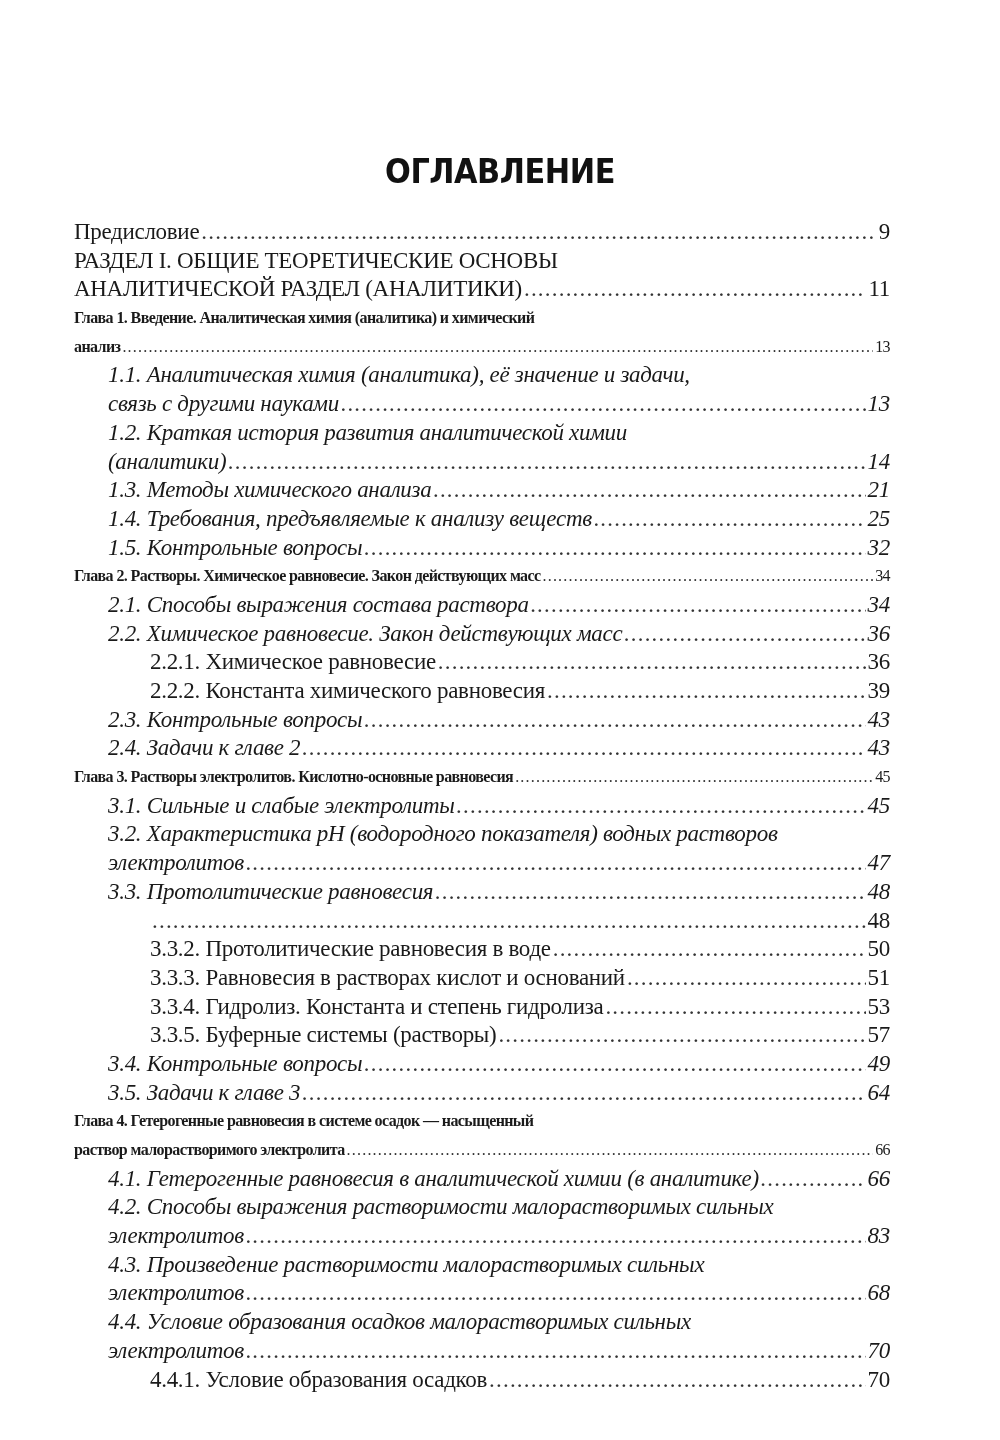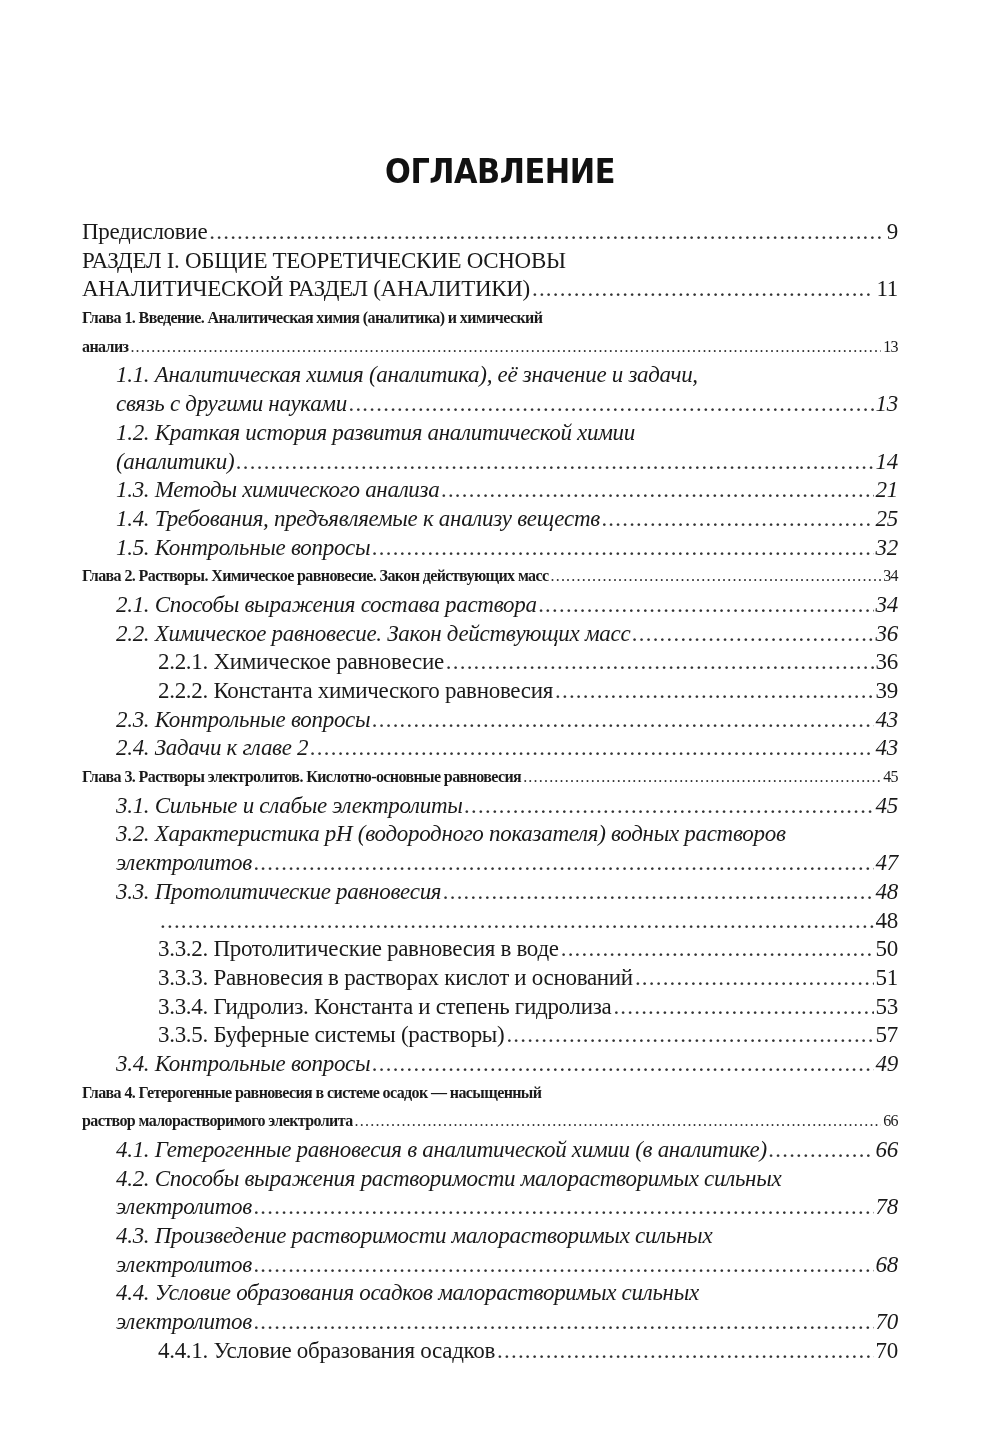--- a/index.html
+++ b/index.html
@@ -2,21 +2,21 @@
 <html><head>
 <meta charset="utf-8">
 <style>
   html, body { margin: 0; padding: 0; background: #ffffff; }
   body { width: 1000px; height: 1440px; position: relative; overflow: hidden; color: #1a1a1a; }
   .title {
     position: absolute; top: 152px; left: 0; width: 1000px; text-align: center;
     font-family: "DejaVu Sans", sans-serif; font-weight: bold; font-size: 33px;
     letter-spacing: -0.5px; transform: scaleX(0.92); color: #111;
   }
-  .toc { position: absolute; top: 218px; left: 82px; width: 816px; }
+  .toc { position: absolute; top: 218px; left: 74px; width: 816px; }
   .line {
     font-family: "Liberation Serif", serif; font-size: 23px; line-height: 28.7px;
     height: 28.7px; white-space: nowrap; position: relative; display: flex; align-items: baseline;
     transform-origin: left; letter-spacing: -0.3px;
   }
   .line.bold { font-weight: bold; letter-spacing: -0.6px; font-size: 16px; }
   .text { white-space: nowrap; flex: 0 0 auto; }
   .dots { flex: 1 1 auto; overflow: hidden; white-space: nowrap; margin: 0 2px; color: #333; letter-spacing: 1.2px; font-weight: normal; }
   .dots::before { content: "................................................................................................................................................................................................................................................................................"; }
   .page { flex: 0 0 auto; text-align: right; font-weight: normal; }
@@ -173,20 +173,25 @@
     <div class="line l2">
       <span class="text">3.3.5. Буферные системы (растворы)</span>
       <span class="dots"></span>
       <span class="page">57</span>
     </div>
     <div class="line l1">
       <span class="text">3.4. Контрольные вопросы</span>
       <span class="dots"></span>
       <span class="page">49</span>
     </div>
+    <div class="line l1">
+      <span class="text">3.5. Задачи к главе 3</span>
+      <span class="dots"></span>
+      <span class="page">64</span>
+    </div>
     <div class="line l0 bold nofill">
       <span class="text">Глава 4. Гетерогенные равновесия в системе осадок — насыщенный</span>
       <span class="dots"></span>
       <span class="page"></span>
     </div>
     <div class="line l0 bold">
       <span class="text">раствор малорастворимого электролита</span>
       <span class="dots"></span>
       <span class="page">66</span>
     </div>
@@ -196,21 +201,21 @@
       <span class="page">66</span>
     </div>
     <div class="line l1 nofill">
       <span class="text">4.2. Способы выражения растворимости малорастворимых сильных</span>
       <span class="dots"></span>
       <span class="page"></span>
     </div>
     <div class="line l1">
       <span class="text">электролитов</span>
       <span class="dots"></span>
-      <span class="page">78</span>
+      <span class="page">83</span>
     </div>
     <div class="line l1 nofill">
       <span class="text">4.3. Произведение растворимости малорастворимых сильных</span>
       <span class="dots"></span>
       <span class="page"></span>
     </div>
     <div class="line l1">
       <span class="text">электролитов</span>
       <span class="dots"></span>
       <span class="page">68</span>

